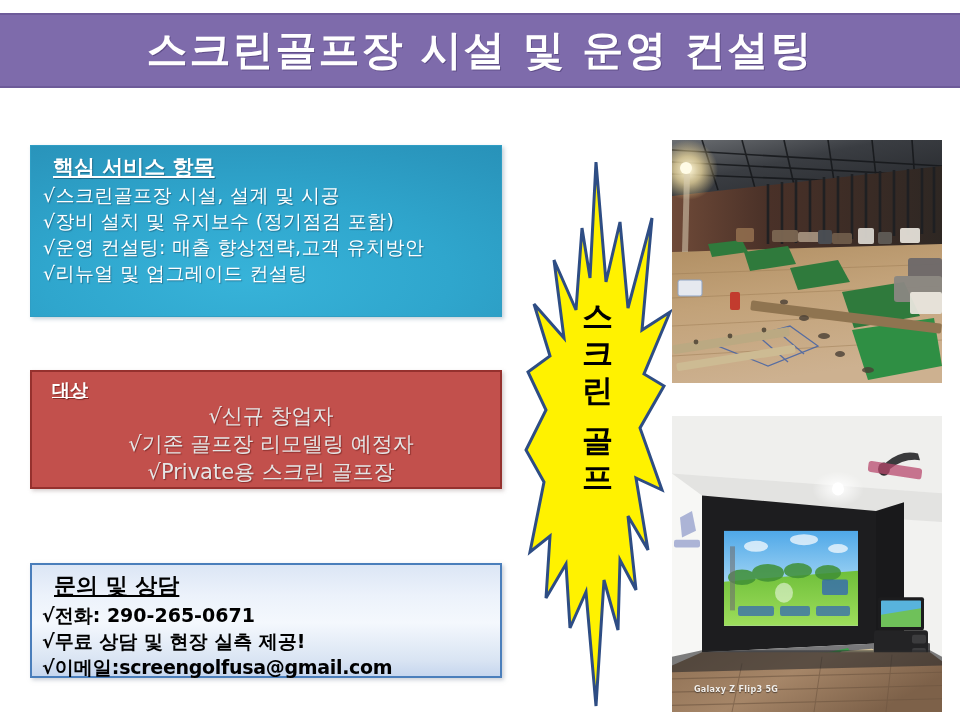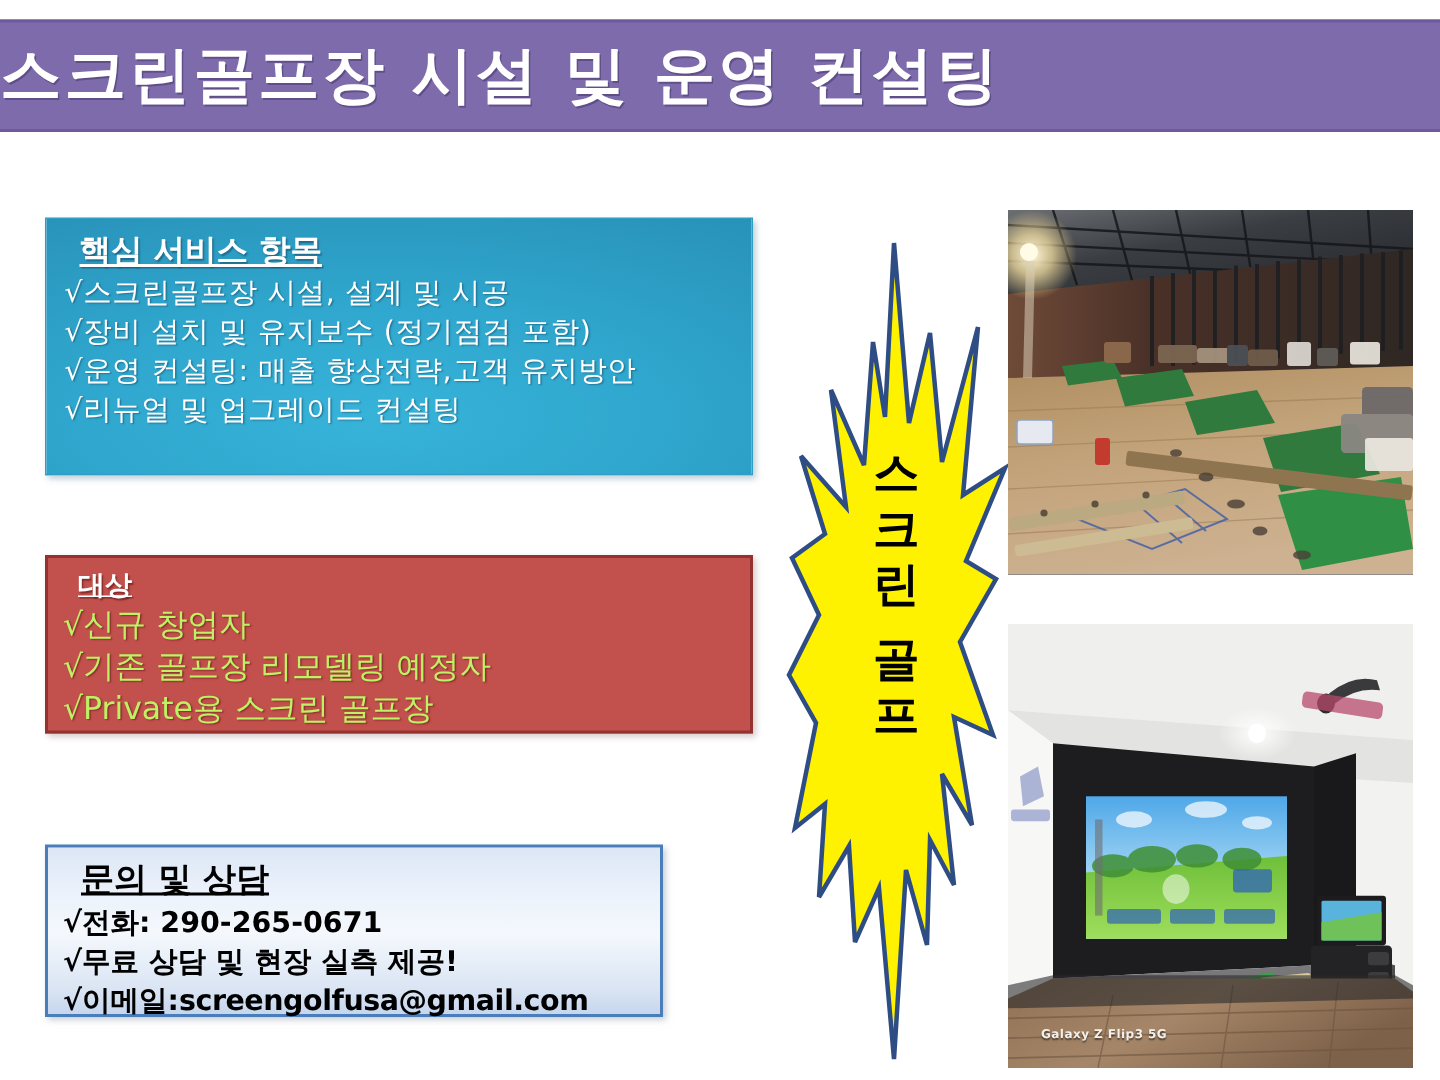--- a/index.html
+++ b/index.html
@@ -22,20 +22,21 @@
     left: 0;
     top: 13px;
     width: 960px;
     height: 75px;
     background: #7e6bab;
     border-top: 2px solid #6d5b99;
     border-bottom: 2px solid #6d5b99;
     box-sizing: border-box;
     display: flex;
     align-items: center;
+    justify-content: center;
   }
   .title-text {
     color: #ffffff;
     font-size: 41px;
     font-weight: bold;
     letter-spacing: 2px;
     white-space: nowrap;
     text-shadow: 1px 1px 0 rgba(60,45,95,0.45);
     font-family: "DejaVu Sans", "Liberation Sans", sans-serif;
   }
@@ -91,31 +92,32 @@
     box-shadow: 2px 2px 4px rgba(150,130,130,0.4);
     padding: 6px 0 0 10px;
   }
   .card-target .card-title {
     color: #ffffff;
     font-size: 18px;
     margin: 0 0 0 10px;
     text-shadow: 1px 1px 1px rgba(90,20,18,0.6);
   }
   .card-target .card-line {
-    color: #bef264;
+    color: #e5e5e5;
     font-size: 21px;
     line-height: 28px;
     text-shadow: 1px 1px 1px rgba(90,20,18,0.55);
+    text-align: center;
   }
 
   
   .card-contact {
     left: 30px;
     top: 563px;
-    width: 412px;
+    width: 472px;
     height: 115px;
     background: linear-gradient(180deg, #dce6f5 0%, #ecf2fb 28%,
                 #f4f8fd 52%, #d9e4f3 86%, #c6d6ee 100%);
     border: 2px solid #4a7ebb;
     box-shadow: 2px 2px 4px rgba(150,160,175,0.5);
     padding: 6px 0 0 10px;
   }
   .card-contact .card-title {
     color: #000000;
     font-size: 22px;

